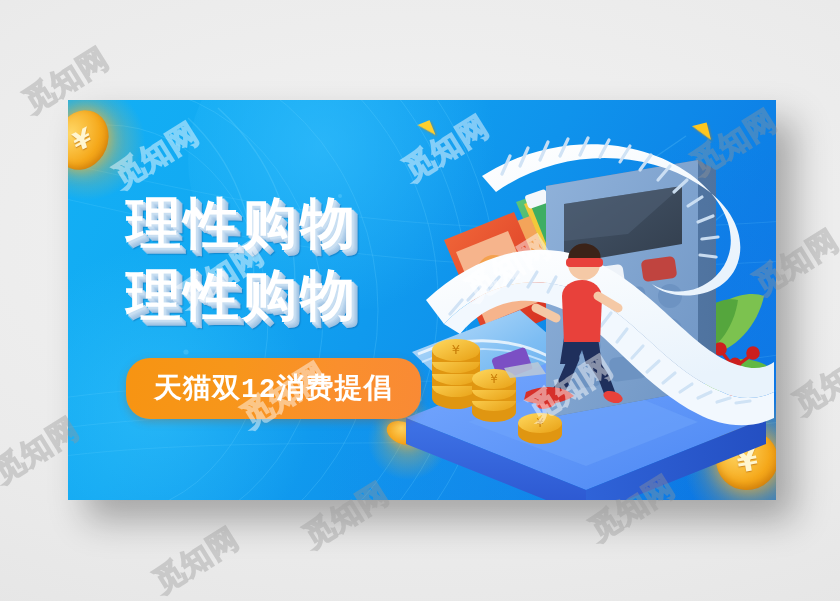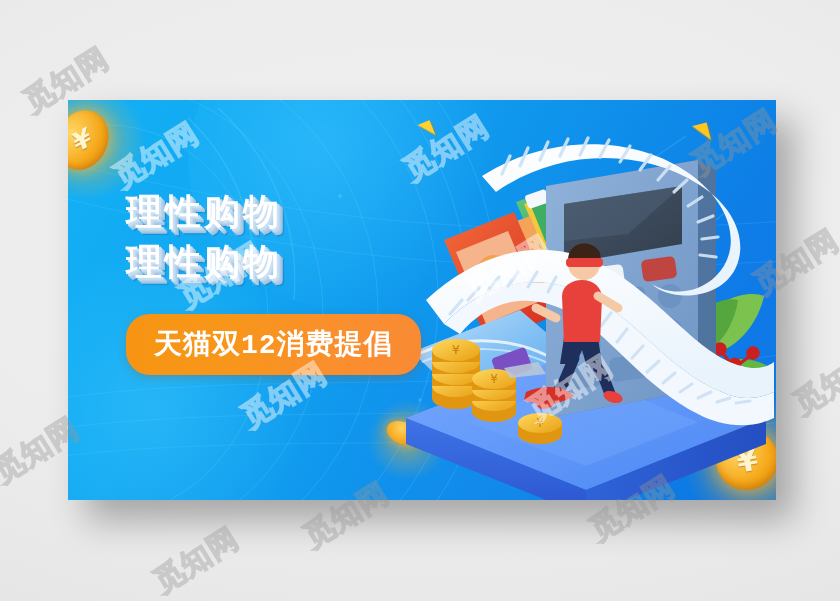--- a/index.html
+++ b/index.html
@@ -46,23 +46,23 @@
   .blob1{left:120px;top:-90px;width:330px;height:300px;background:radial-gradient(circle at 40% 45%, rgba(60,195,255,.55), rgba(60,195,255,0) 68%);}
   .blob2{left:-80px;top:150px;width:330px;height:320px;background:radial-gradient(circle at 50% 50%, rgba(70,205,255,.38), rgba(70,205,255,0) 70%);}
   .blob3{right:-110px;top:40px;width:360px;height:340px;background:radial-gradient(circle at 50% 50%, rgba(20,120,235,.45), rgba(20,120,235,0) 70%);}
   .blob4{left:230px;bottom:-140px;width:420px;height:300px;background:radial-gradient(circle at 50% 40%, rgba(25,140,240,.40), rgba(25,140,240,0) 70%);}
   
   .arcs{position:absolute;inset:0;opacity:.5;}
   .arcs svg{width:100%;height:100%;display:block;}
   
   .copy{position:absolute;left:58px;top:92px;z-index:20;}
   .headline{
-    font-family:Liberation Serif, serif;
+    font-family:Liberation Sans, sans-serif;
     font-weight:700;
-    font-size:36px;
+    font-size:55px;
     line-height:1.16;
     color:#ffffff;
     letter-spacing:3px;
     text-shadow:
       2px 2px 0 #c9dff2,
       3px 3px 0 #bcd6ee,
       4px 4px 0 #b0cee9,
       5px 5px 0 #a6c7e5,
       6px 6px 0 #9cc0e1,
       7px 7px 1px rgba(10,80,150,.35);

